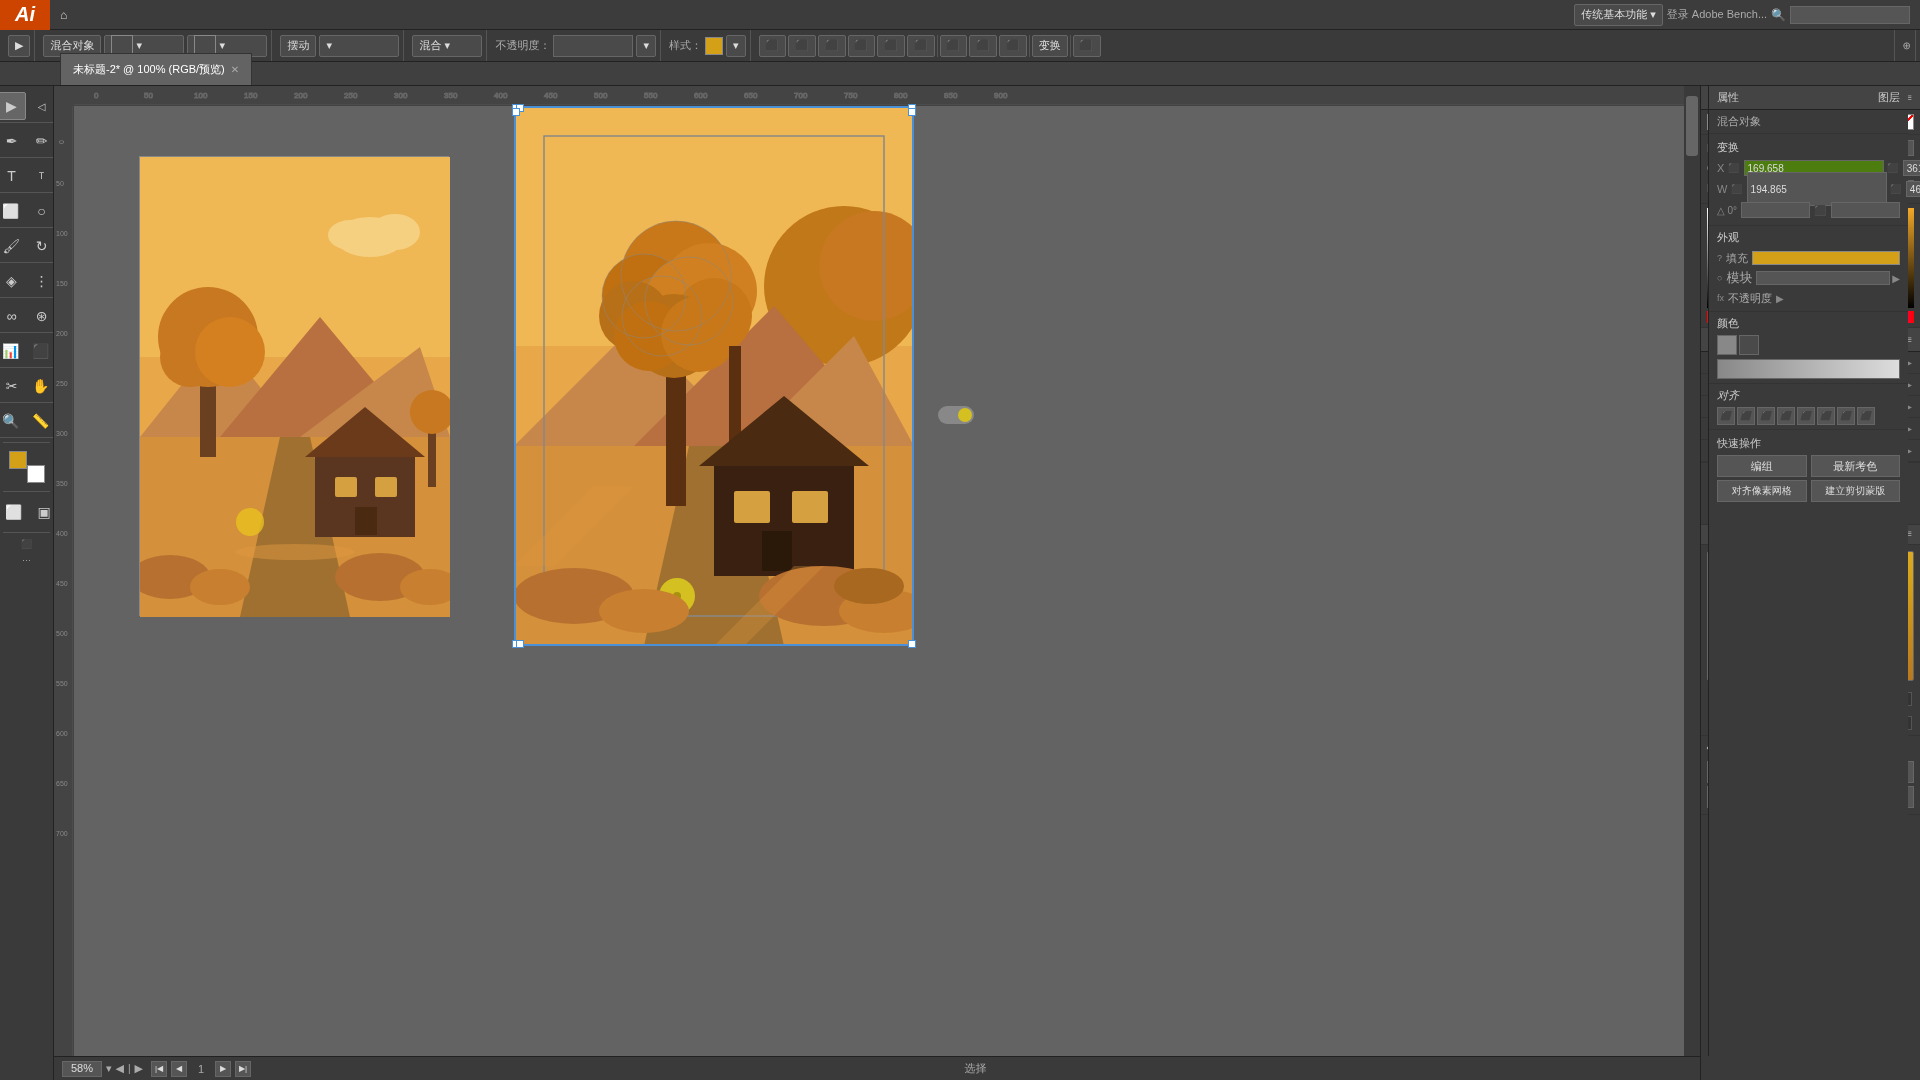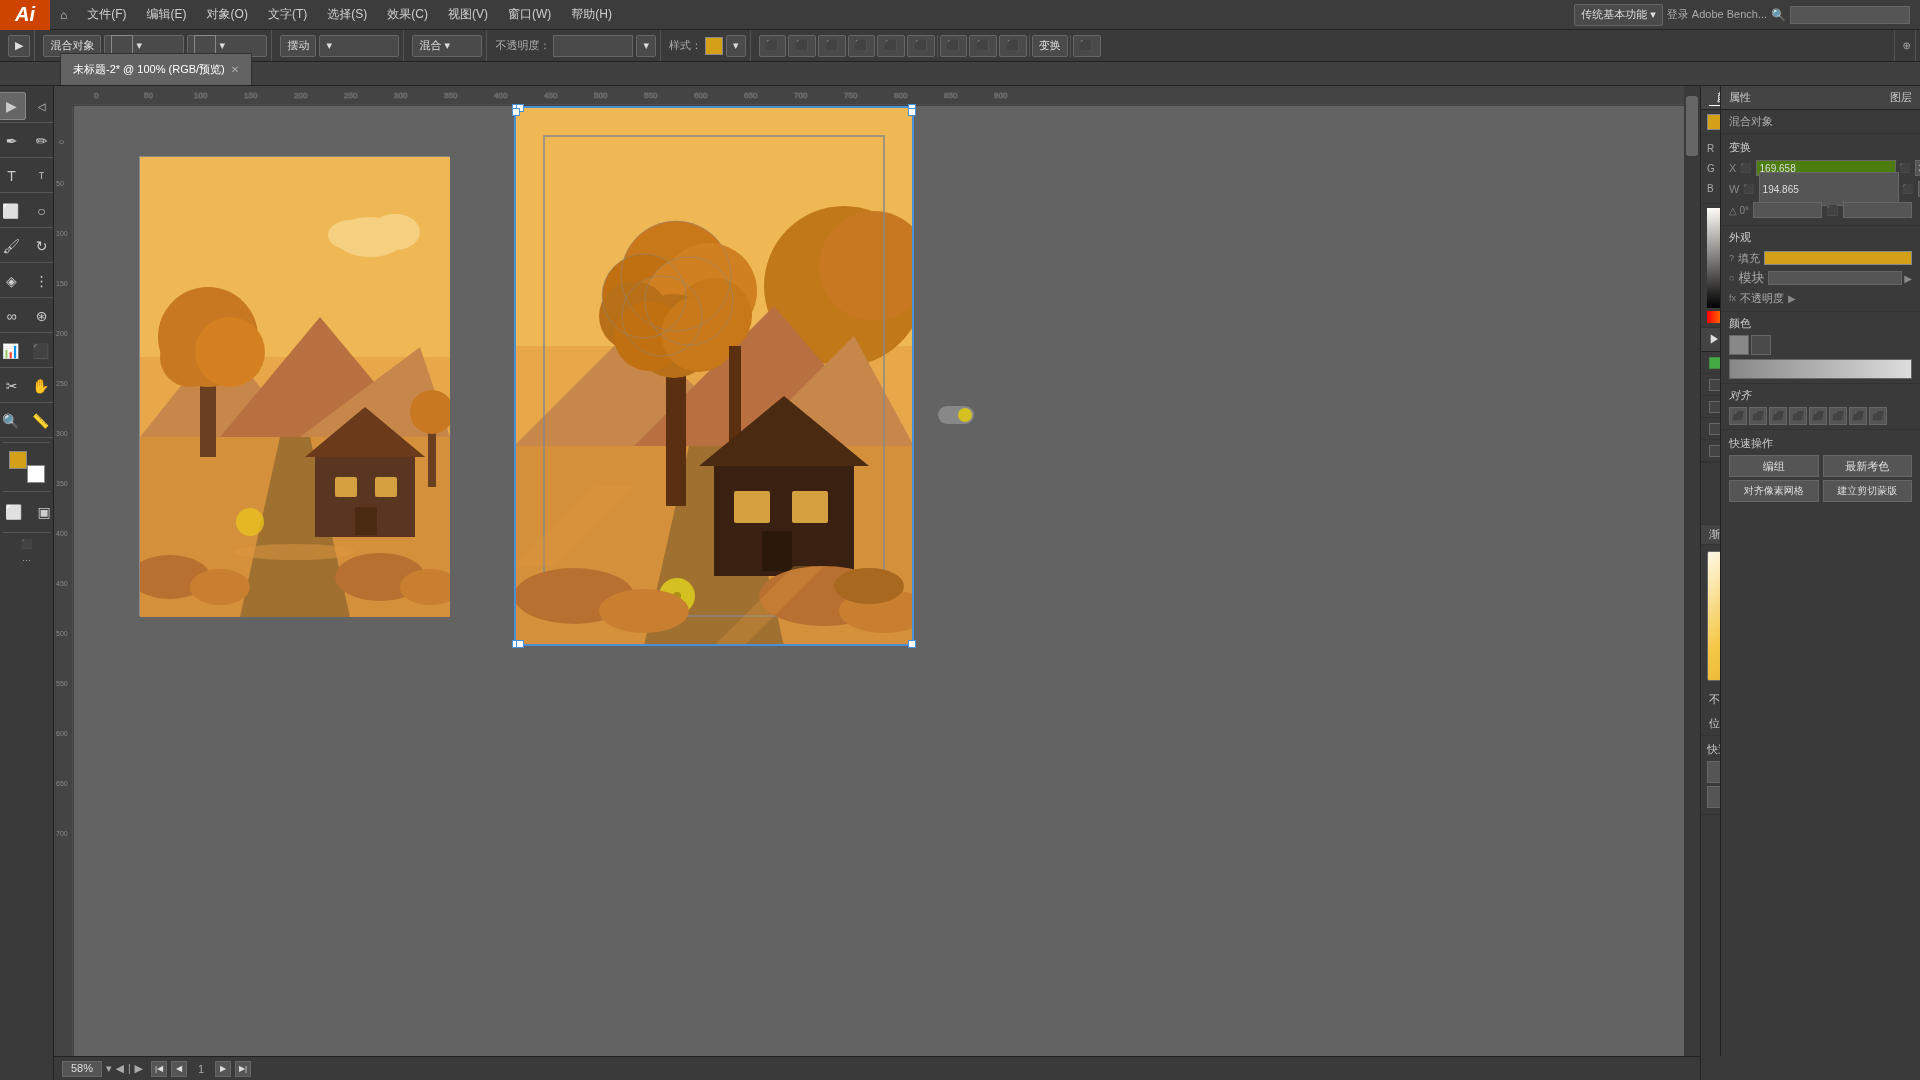--- a/index.html
+++ b/index.html
@@ -137,31 +137,20 @@
 
     
     .tool-sep { width: 90%; height: 1px; background: #555; margin: 2px 0; }
   </style>
 </head>
 <body>
 
 <div id="menubar">
   <div id="app-logo">Ai</div>
   <span class="menu-item">⌂</span>
-  <div class="menu-items">
-    <span class="menu-item">文件(F)</span>
-    <span class="menu-item">编辑(E)</span>
-    <span class="menu-item">对象(O)</span>
-    <span class="menu-item">文字(T)</span>
-    <span class="menu-item">选择(S)</span>
-    <span class="menu-item">效果(C)</span>
-    <span class="menu-item">视图(V)</span>
-    <span class="menu-item">窗口(W)</span>
-    <span class="menu-item">帮助(H)</span>
-  </div>
   <div class="menu-right">
     <span class="toolbar-dropdown">
       <span>传统基本功能</span> ▾
     </span>
     <span class="menu-right-text">登录 Adobe Bench...</span>
     <span style="font-size:12px;color:#aaa">🔍</span>
     <span style="width:120px;height:18px;background:#555;border:1px solid #666;display:inline-block;"></span>
   </div>
 </div>
 
@@ -509,20 +498,21 @@
         <span style="font-size:10px;">|</span>
         <span style="cursor:pointer;">▶</span>
       </div>
       <div class="page-control">
         <span class="nav-btn">|◀</span>
         <span class="nav-btn">◀</span>
         <span style="font-size:11px;color:#aaa;width:20px;text-align:center;">1</span>
         <span class="nav-btn">▶</span>
         <span class="nav-btn">▶|</span>
       </div>
+      <div class="status-info">选择</div>
     </div>
   </div>
 
   <div id="right-panels">
 
     <div class="panel-header">
       <div class="panel-header-tabs">
         <span class="panel-tab active">颜色</span>
         <span class="panel-tab">颜色参考</span>
       </div>
@@ -656,21 +646,21 @@
       <div style="display:flex;gap:4px;">
         <button style="flex:1;height:22px;background:#555;border:1px solid #666;color:#ddd;font-size:10px;cursor:pointer;">对齐像素网格</button>
         <button style="flex:1;height:22px;background:#555;border:1px solid #666;color:#ddd;font-size:10px;cursor:pointer;">建立剪切蒙版</button>
       </div>
     </div>
 
   </div>
 
 </div>
 
-<div style="position:fixed;right:0;top:86px;width:200px;height:calc(1080px - 86px - 24px);background:#3a3a3a;border-left:1px solid #222;display:flex;flex-direction:column;z-index:5;">
+<div style="position:fixed;right:12px;top:86px;width:200px;height:calc(1080px - 86px - 24px);background:#3a3a3a;border-left:1px solid #222;display:flex;flex-direction:column;z-index:5;">
 
   <div style="height:24px;background:#444;display:flex;align-items:center;justify-content:space-between;padding:0 8px;border-bottom:1px solid #222;">
     <span style="font-size:11px;color:#ccc;">属性</span>
     <span style="font-size:11px;color:#ccc;">图层</span>
   </div>
 
   <div style="padding:4px 8px;border-bottom:1px solid #333;">
     <span style="font-size:11px;color:#aaa;">混合对象</span>
   </div>
 

